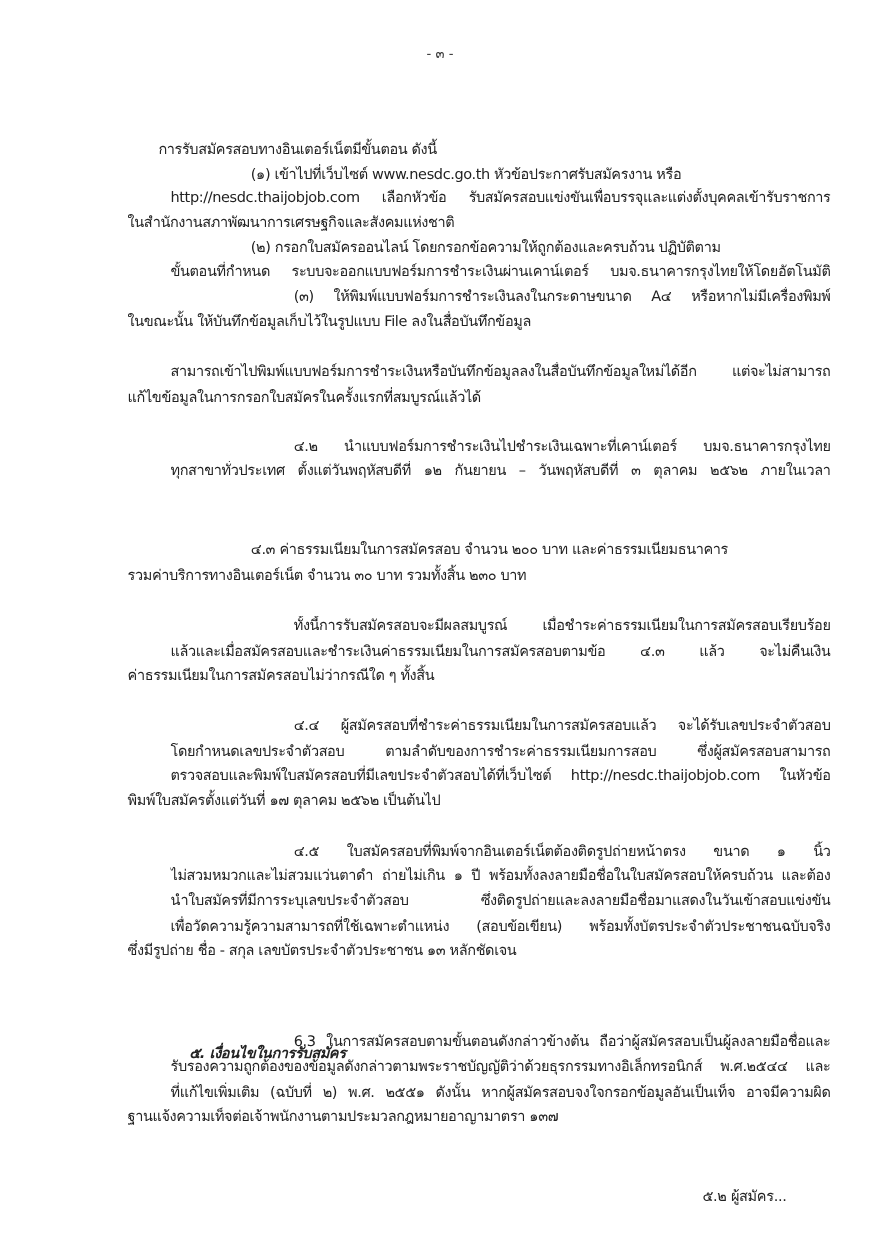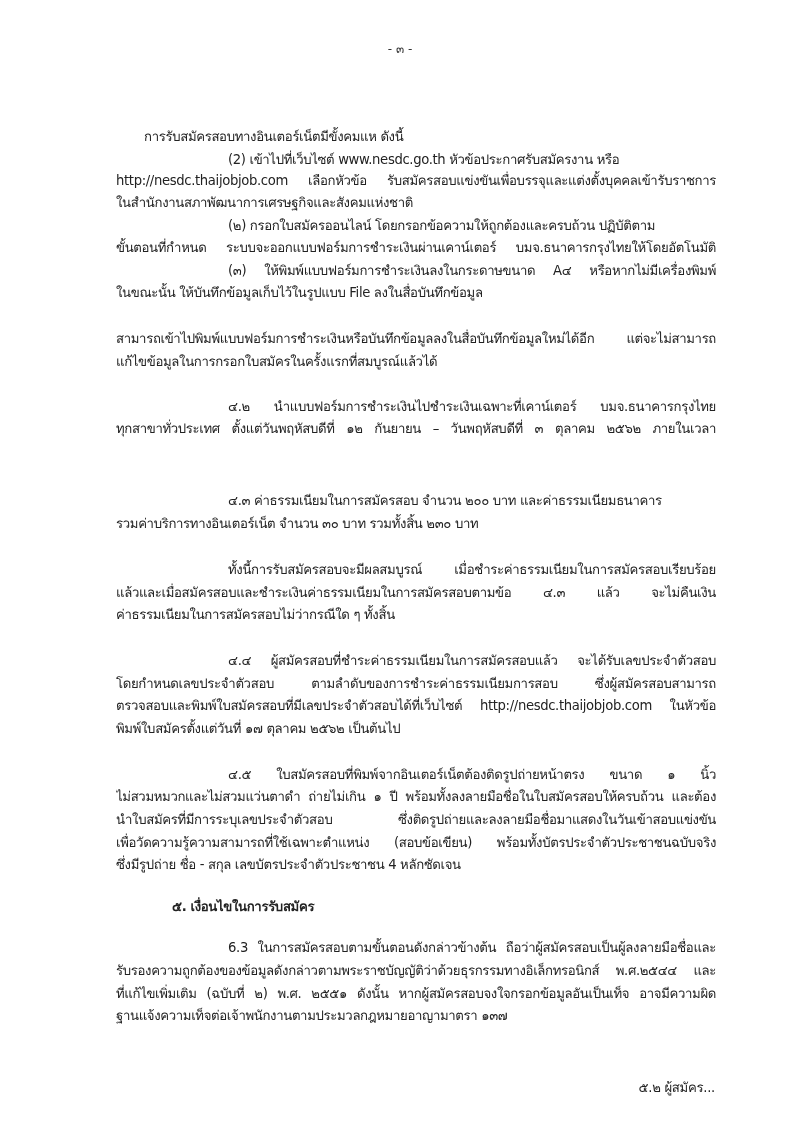--- a/index.html
+++ b/index.html
@@ -15,33 +15,33 @@
     width: 600px;
     font-size: 13.2px;
     line-height: 20px;
     white-space: nowrap;
     letter-spacing: -0.35px;
     color: #222;
   }
   .indent1 { left: 144px; width: 572px; }
   .indent2 { left: 228px; width: 488px; }
   .indent3 { left: 258px; width: 458px; }
-  .just { text-align: justify; text-align-last: justify; white-space: normal; height: 20px; overflow: hidden; }
+  .just { text-align: justify; text-align-last: justify; white-space: normal; height: 20px; overflow: hidden; margin-left: 39px; }
   .page-num { position: absolute; top: 39px; left: 0; width: 800px; text-align: center; font-size: 12px; color: #333; }
   .bold { font-weight: bold; }
   .footer { position: absolute; top: 1077px; right: 85px; font-size: 13.2px; color: #222; letter-spacing: -0.3px; text-align: center; }
 </style>
 </head>
 <body>
 
 <div class="page">
   <div class="page-num">- ๓ -</div>
 
-  <div class="line indent1" style="top:127px">การรับสมัครสอบทางอินเตอร์เน็ตมีขั้งคมแห ดังนี้</div>
-  <div class="line indent2" style="top:150px">(2) เข้าไปที่เว็บไซต์ www.nesdc.go.th หัวข้อประกาศรับสมัครงาน หรือ</div>
+  <div class="line indent1" style="top:127px">การรับสมัครสอบทางอินเตอร์เน็ตมีขั้นตอน ดังนี้</div>
+  <div class="line indent2" style="top:150px">(๑) เข้าไปที่เว็บไซต์ www.nesdc.go.th หัวข้อประกาศรับสมัครงาน หรือ</div>
   <div class="line just" style="top:171px">http://nesdc.thaijobjob.com  เลือกหัวข้อ รับสมัครสอบแข่งขันเพื่อบรรจุและแต่งตั้งบุคคลเข้ารับราชการ</div>
   <div class="line" style="top:193px">ในสำนักงานสภาพัฒนาการเศรษฐกิจและสังคมแห่งชาติ</div>
   <div class="line indent2" style="top:216px">(๒) กรอกใบสมัครออนไลน์ โดยกรอกข้อความให้ถูกต้องและครบถ้วน ปฏิบัติตาม</div>
   <div class="line just" style="top:238px">ขั้นตอนที่กำหนด ระบบจะออกแบบฟอร์มการชำระเงินผ่านเคาน์เตอร์ บมจ.ธนาคารกรุงไทยให้โดยอัตโนมัติ</div>
   <div class="line indent2 just" style="top:261px">(๓) ให้พิมพ์แบบฟอร์มการชำระเงินลงในกระดาษขนาด A๔ หรือหากไม่มีเครื่องพิมพ์</div>
   <div class="line" style="top:283px">ในขณะนั้น ให้บันทึกข้อมูลเก็บไว้ในรูปแบบ File ลงในสื่อบันทึกข้อมูล</div>
   <div class="line just" style="top:329px">สามารถเข้าไปพิมพ์แบบฟอร์มการชำระเงินหรือบันทึกข้อมูลลงในสื่อบันทึกข้อมูลใหม่ได้อีก แต่จะไม่สามารถ</div>
   <div class="line" style="top:352px">แก้ไขข้อมูลในการกรอกใบสมัครในครั้งแรกที่สมบูรณ์แล้วได้</div>
 
   <div class="line indent2 just" style="top:397px">๔.๒  นำแบบฟอร์มการชำระเงินไปชำระเงินเฉพาะที่เคาน์เตอร์ บมจ.ธนาคารกรุงไทย</div>
@@ -56,23 +56,23 @@
 
   <div class="line indent2 just" style="top:651px">๔.๔  ผู้สมัครสอบที่ชำระค่าธรรมเนียมในการสมัครสอบแล้ว จะได้รับเลขประจำตัวสอบ</div>
   <div class="line just" style="top:674px">โดยกำหนดเลขประจำตัวสอบ ตามลำดับของการชำระค่าธรรมเนียมการสอบ ซึ่งผู้สมัครสอบสามารถ</div>
   <div class="line just" style="top:696px">ตรวจสอบและพิมพ์ใบสมัครสอบที่มีเลขประจำตัวสอบได้ที่เว็บไซต์ http://nesdc.thaijobjob.com ในหัวข้อ</div>
   <div class="line" style="top:719px">พิมพ์ใบสมัครตั้งแต่วันที่ ๑๗ ตุลาคม ๒๕๖๒ เป็นต้นไป</div>
 
   <div class="line indent2 just" style="top:765px">๔.๕  ใบสมัครสอบที่พิมพ์จากอินเตอร์เน็ตต้องติดรูปถ่ายหน้าตรง ขนาด ๑ นิ้ว</div>
   <div class="line just" style="top:787px">ไม่สวมหมวกและไม่สวมแว่นตาดำ ถ่ายไม่เกิน ๑ ปี พร้อมทั้งลงลายมือชื่อในใบสมัครสอบให้ครบถ้วน และต้อง</div>
   <div class="line just" style="top:810px">นำใบสมัครที่มีการระบุเลขประจำตัวสอบ ซึ่งติดรูปถ่ายและลงลายมือชื่อมาแสดงในวันเข้าสอบแข่งขัน</div>
   <div class="line just" style="top:833px">เพื่อวัดความรู้ความสามารถที่ใช้เฉพาะตำแหน่ง (สอบข้อเขียน) พร้อมทั้งบัตรประจำตัวประชาชนฉบับจริง</div>
-  <div class="line" style="top:855px">ซึ่งมีรูปถ่าย ชื่อ - สกุล เลขบัตรประจำตัวประชาชน 4 หลักชัดเจน</div>
+  <div class="line" style="top:855px">ซึ่งมีรูปถ่าย ชื่อ - สกุล เลขบัตรประจำตัวประชาชน ๑๓ หลักชัดเจน</div>
 
-  <div class="line bold" style="top:897px; left:172px; width:544px;">๕.   เงื่อนไขในการรับสมัคร</div>
+  <div class="line bold" style="top:949px; left:172px; width:544px;font-style:italic;">๕.   เงื่อนไขในการรับสมัคร</div>
 
   <div class="line indent2 just" style="top:938px">6.3  ในการสมัครสอบตามขั้นตอนดังกล่าวข้างต้น ถือว่าผู้สมัครสอบเป็นผู้ลงลายมือชื่อและ</div>
   <div class="line just" style="top:961px">รับรองความถูกต้องของข้อมูลดังกล่าวตามพระราชบัญญัติว่าด้วยธุรกรรมทางอิเล็กทรอนิกส์ พ.ศ.๒๕๔๔ และ</div>
   <div class="line just" style="top:984px">ที่แก้ไขเพิ่มเติม (ฉบับที่ ๒) พ.ศ. ๒๕๕๑ ดังนั้น หากผู้สมัครสอบจงใจกรอกข้อมูลอันเป็นเท็จ อาจมีความผิด</div>
   <div class="line" style="top:1006px">ฐานแจ้งความเท็จต่อเจ้าพนักงานตามประมวลกฎหมายอาญามาตรา ๑๓๗</div>
 
   <div class="footer">๕.๒ ผู้สมัคร...</div>
 </div>
 
 </body></html>

